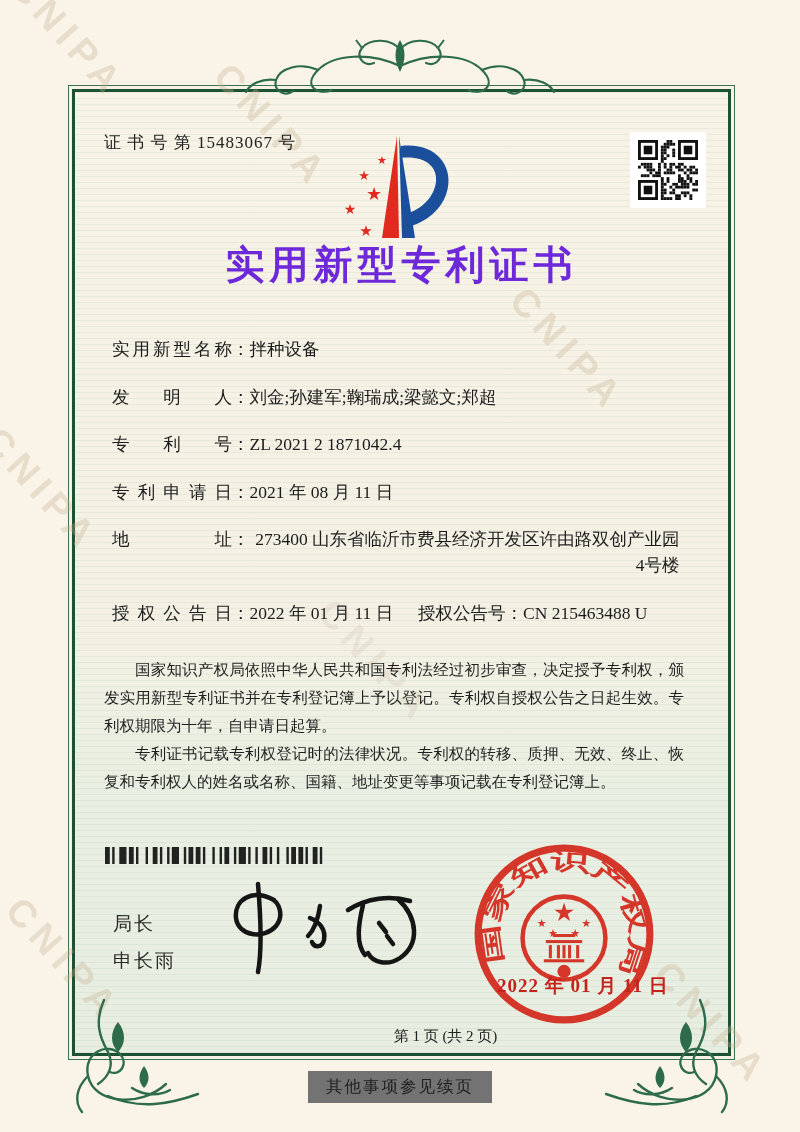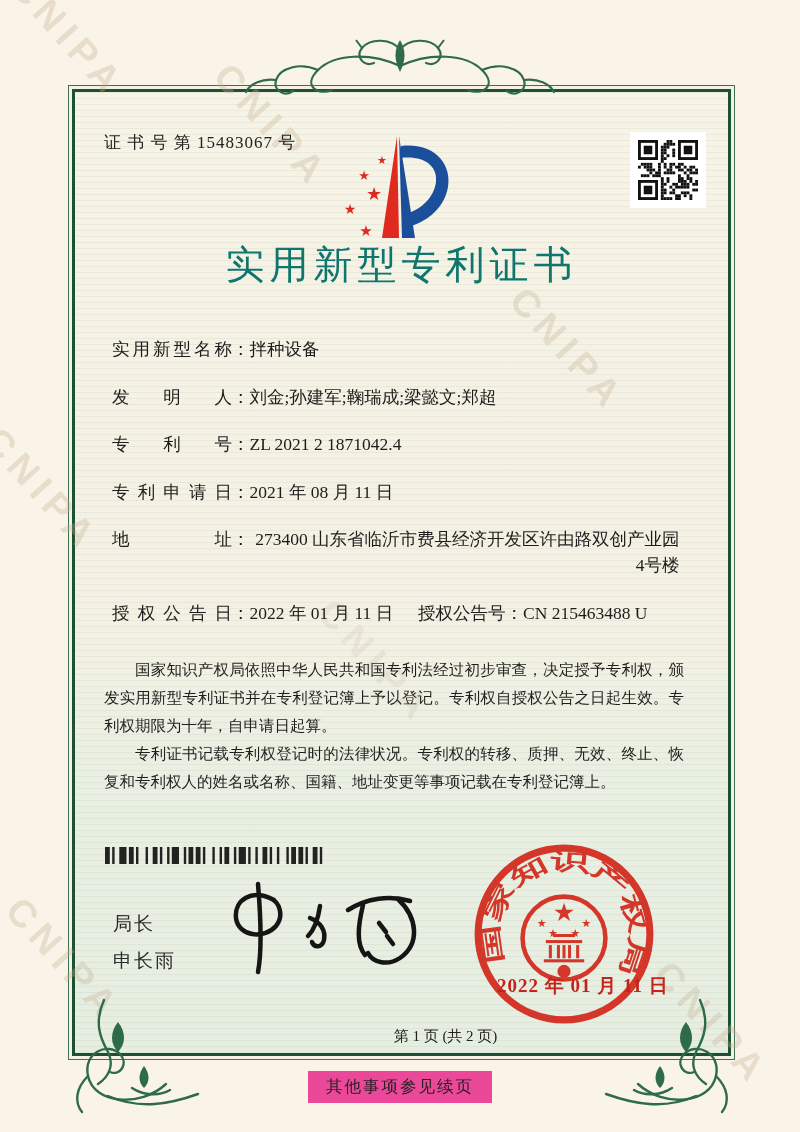--- a/index.html
+++ b/index.html
@@ -14,42 +14,42 @@
          box-sizing:border-box;z-index:1;background:#f6f1e4;}
   .frame-inner{width:100%;height:100%;box-sizing:border-box;border:3px solid #1c5233;
       background:
         repeating-linear-gradient(180deg, rgba(120,155,125,.10) 0 1px, rgba(0,0,0,0) 1px 6px),
         linear-gradient(180deg,#f7f3e6 0%,#f4f1e4 55%,#e9efe2 72%,#e7eee1 100%);}
   .content{position:absolute;inset:0;z-index:3;}
   .content > *{position:absolute;}
   .ornament{position:absolute;z-index:4;pointer-events:none;}
   
   .cert-no{left:104px;top:131px;font-size:17px;letter-spacing:1px;color:#222;}
-  .title{left:68px;top:238px;width:667px;text-align:center;font-size:39px;font-weight:normal;
-         letter-spacing:5px;color:#0f766e;}
+  .title{left:68px;top:238px;width:667px;text-align:center;font-size:39px;font-weight:bold;
+         letter-spacing:5px;color:#6d28d9;}
   
   .fields{left:112px;top:336px;width:580px;}
   .field-row{position:relative;margin-bottom:21.5px;font-size:17.5px;line-height:26px;}
   .flabel{display:inline-block;width:120px;text-align:justify;text-align-last:justify;vertical-align:top;}
   .fcolon{display:inline-block;vertical-align:top;}
   .fvalue{display:inline-block;vertical-align:top;max-width:430px;text-align:right;}
   .dual .g2{position:absolute;left:306px;top:0;white-space:nowrap;}
   
   .body-text{left:104px;top:656px;width:580px;font-size:15.5px;line-height:1.8;color:#1f1f1f;text-align:justify;}
   .body-text p{margin:0;text-indent:2em;}
   
   .barcode{left:105px;top:847px;width:222px;height:17px;}
   .signer{left:113px;top:905px;font-family:"Liberation Sans","DejaVu Sans",sans-serif;font-size:19px;
           line-height:37px;color:#2a2a2a;letter-spacing:2px;}
   .signature{left:222px;top:878px;}
   .seal{left:468px;top:838px;width:192px;height:192px;opacity:.93;}
   .seal-date{left:497px;top:973px;font-size:19px;font-weight:bold;color:#c3231a;letter-spacing:1px;z-index:5;}
   .page-no{left:68px;top:1027px;width:755px;text-align:center;font-size:15px;color:#222;}
   .cont-note{left:0;top:1071px;width:800px;text-align:center;}
-  .cont-note span{display:inline-block;background:#ec4899;padding:5px 18px;font-size:16.5px;letter-spacing:2px;color:#1f1f1f;}
+  .cont-note span{display:inline-block;background:#737373;padding:5px 18px;font-size:16.5px;letter-spacing:2px;color:#1f1f1f;}
   .qr-box{left:630px;top:132px;width:76px;height:76px;background:#fff;display:flex;align-items:center;justify-content:center;}
 </style>
 </head>
 <body>
 
 <div class="page">
 
   <span class="wm" style="left:-8px;top:14px">CNIPA</span>
   <span class="wm" style="left:196px;top:104px">CNIPA</span>
   <span class="wm" style="left:492px;top:328px">CNIPA</span>

